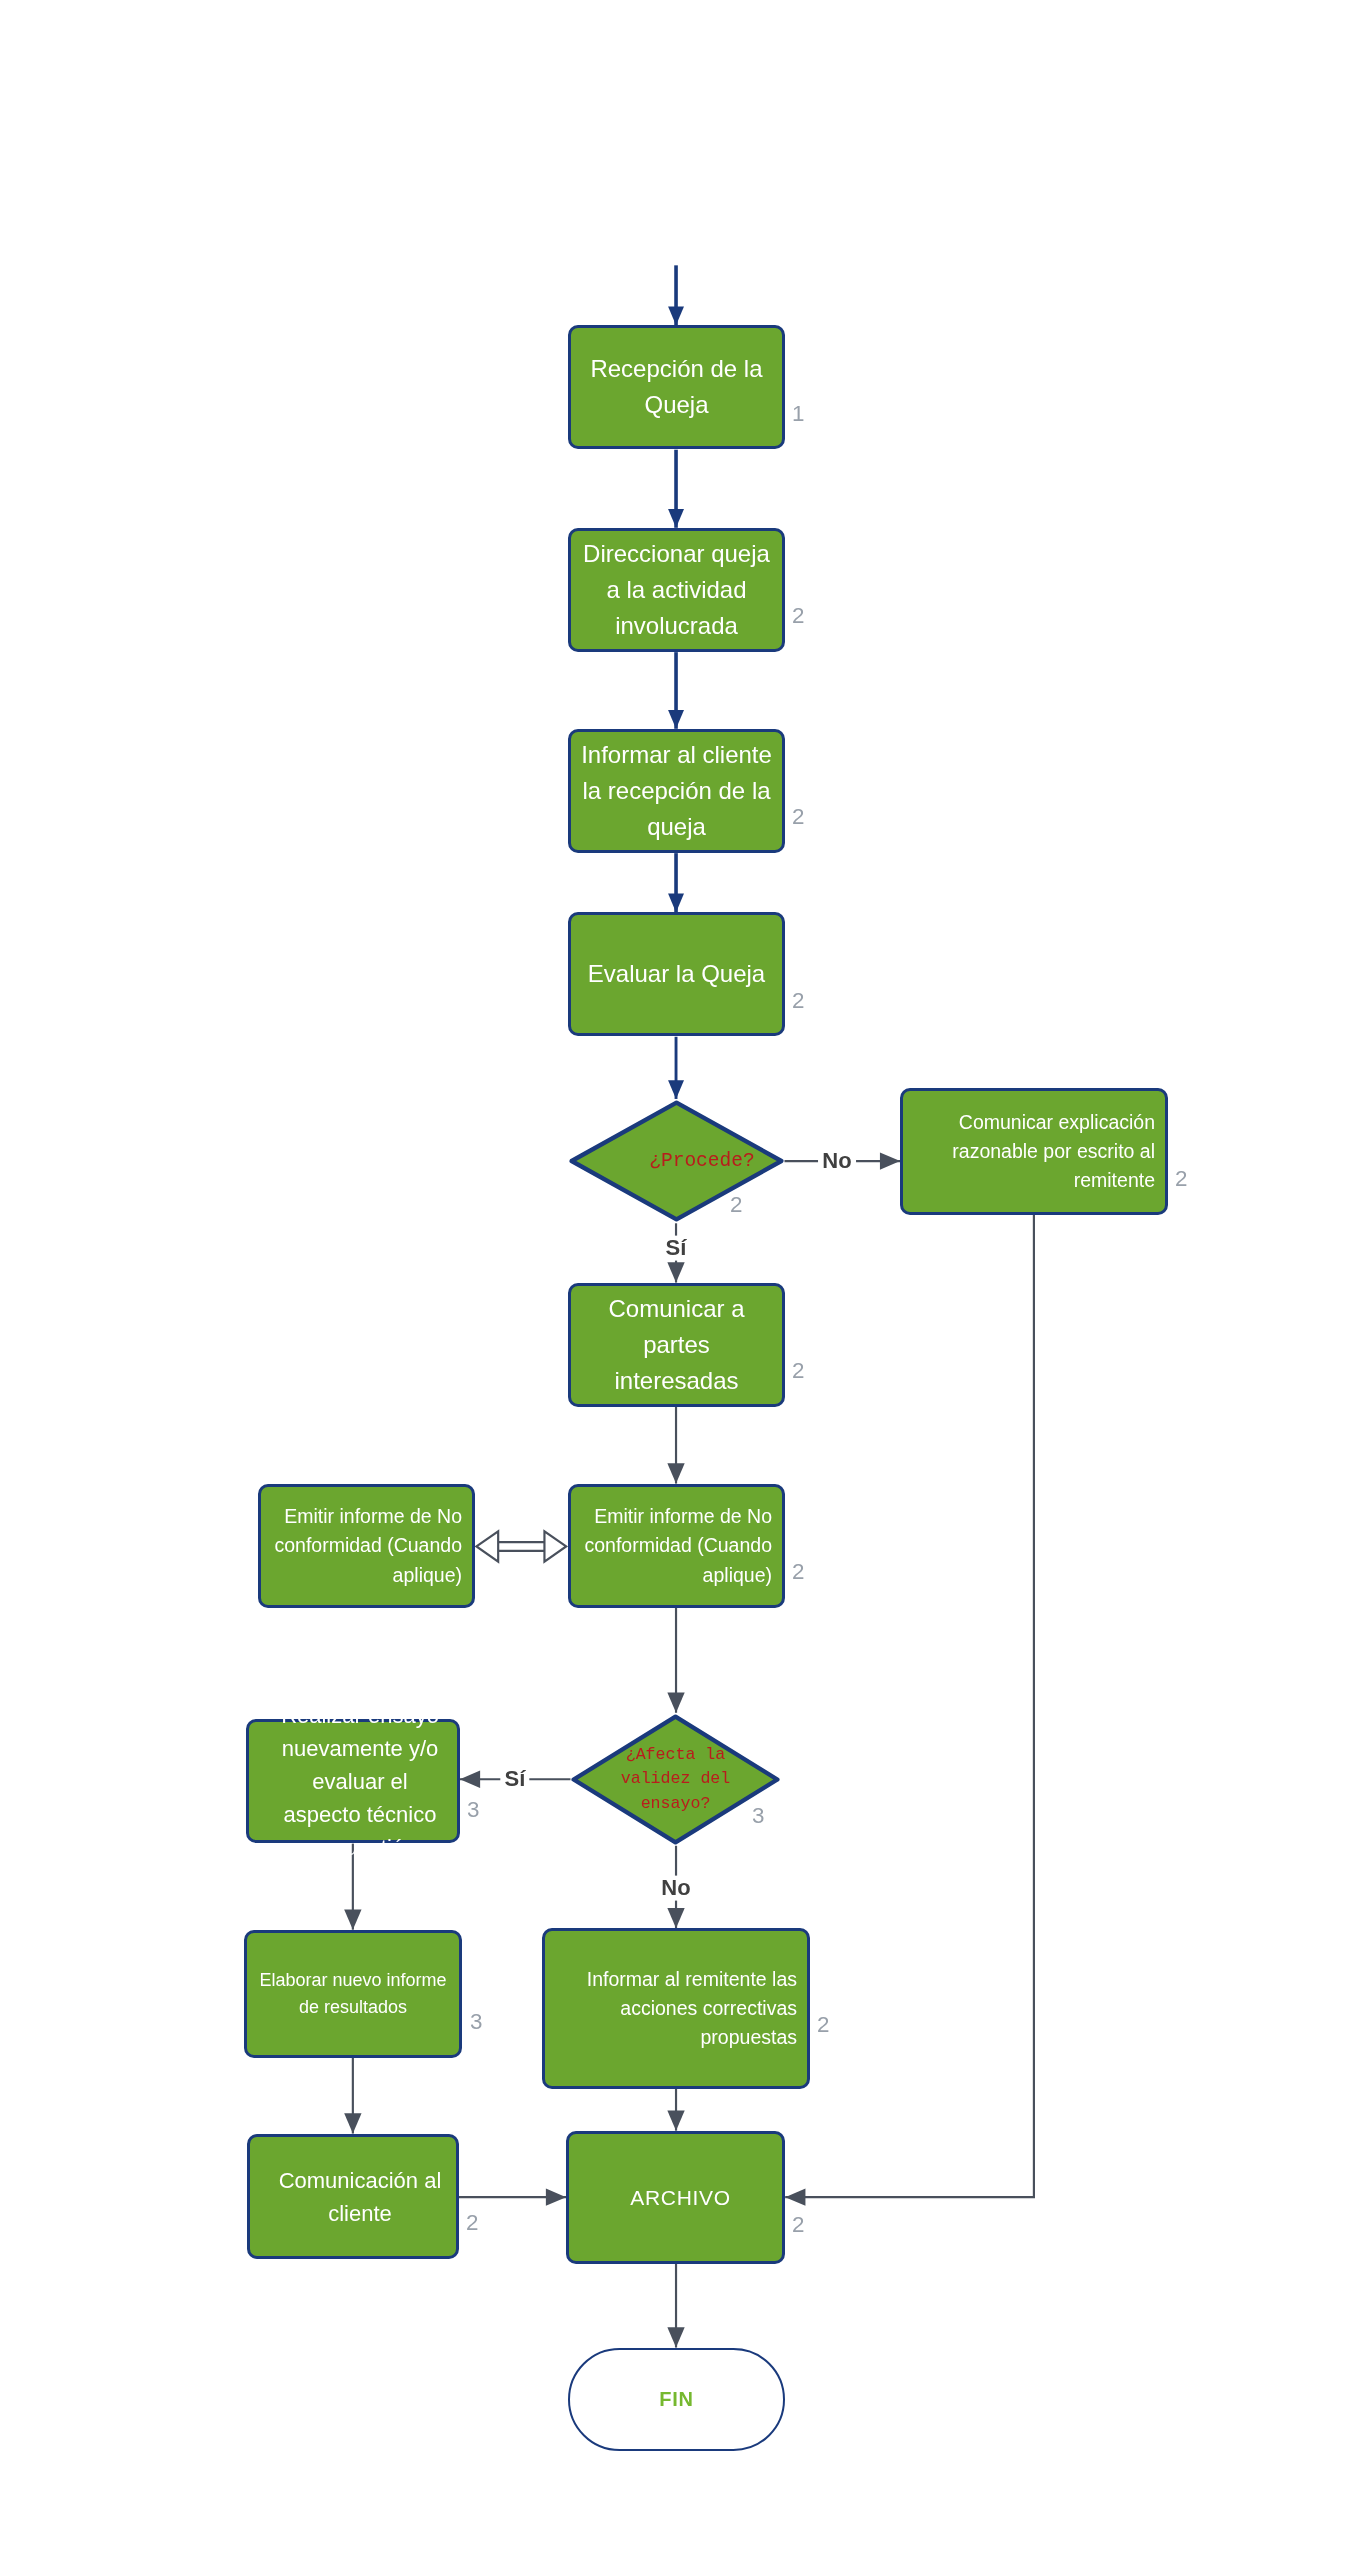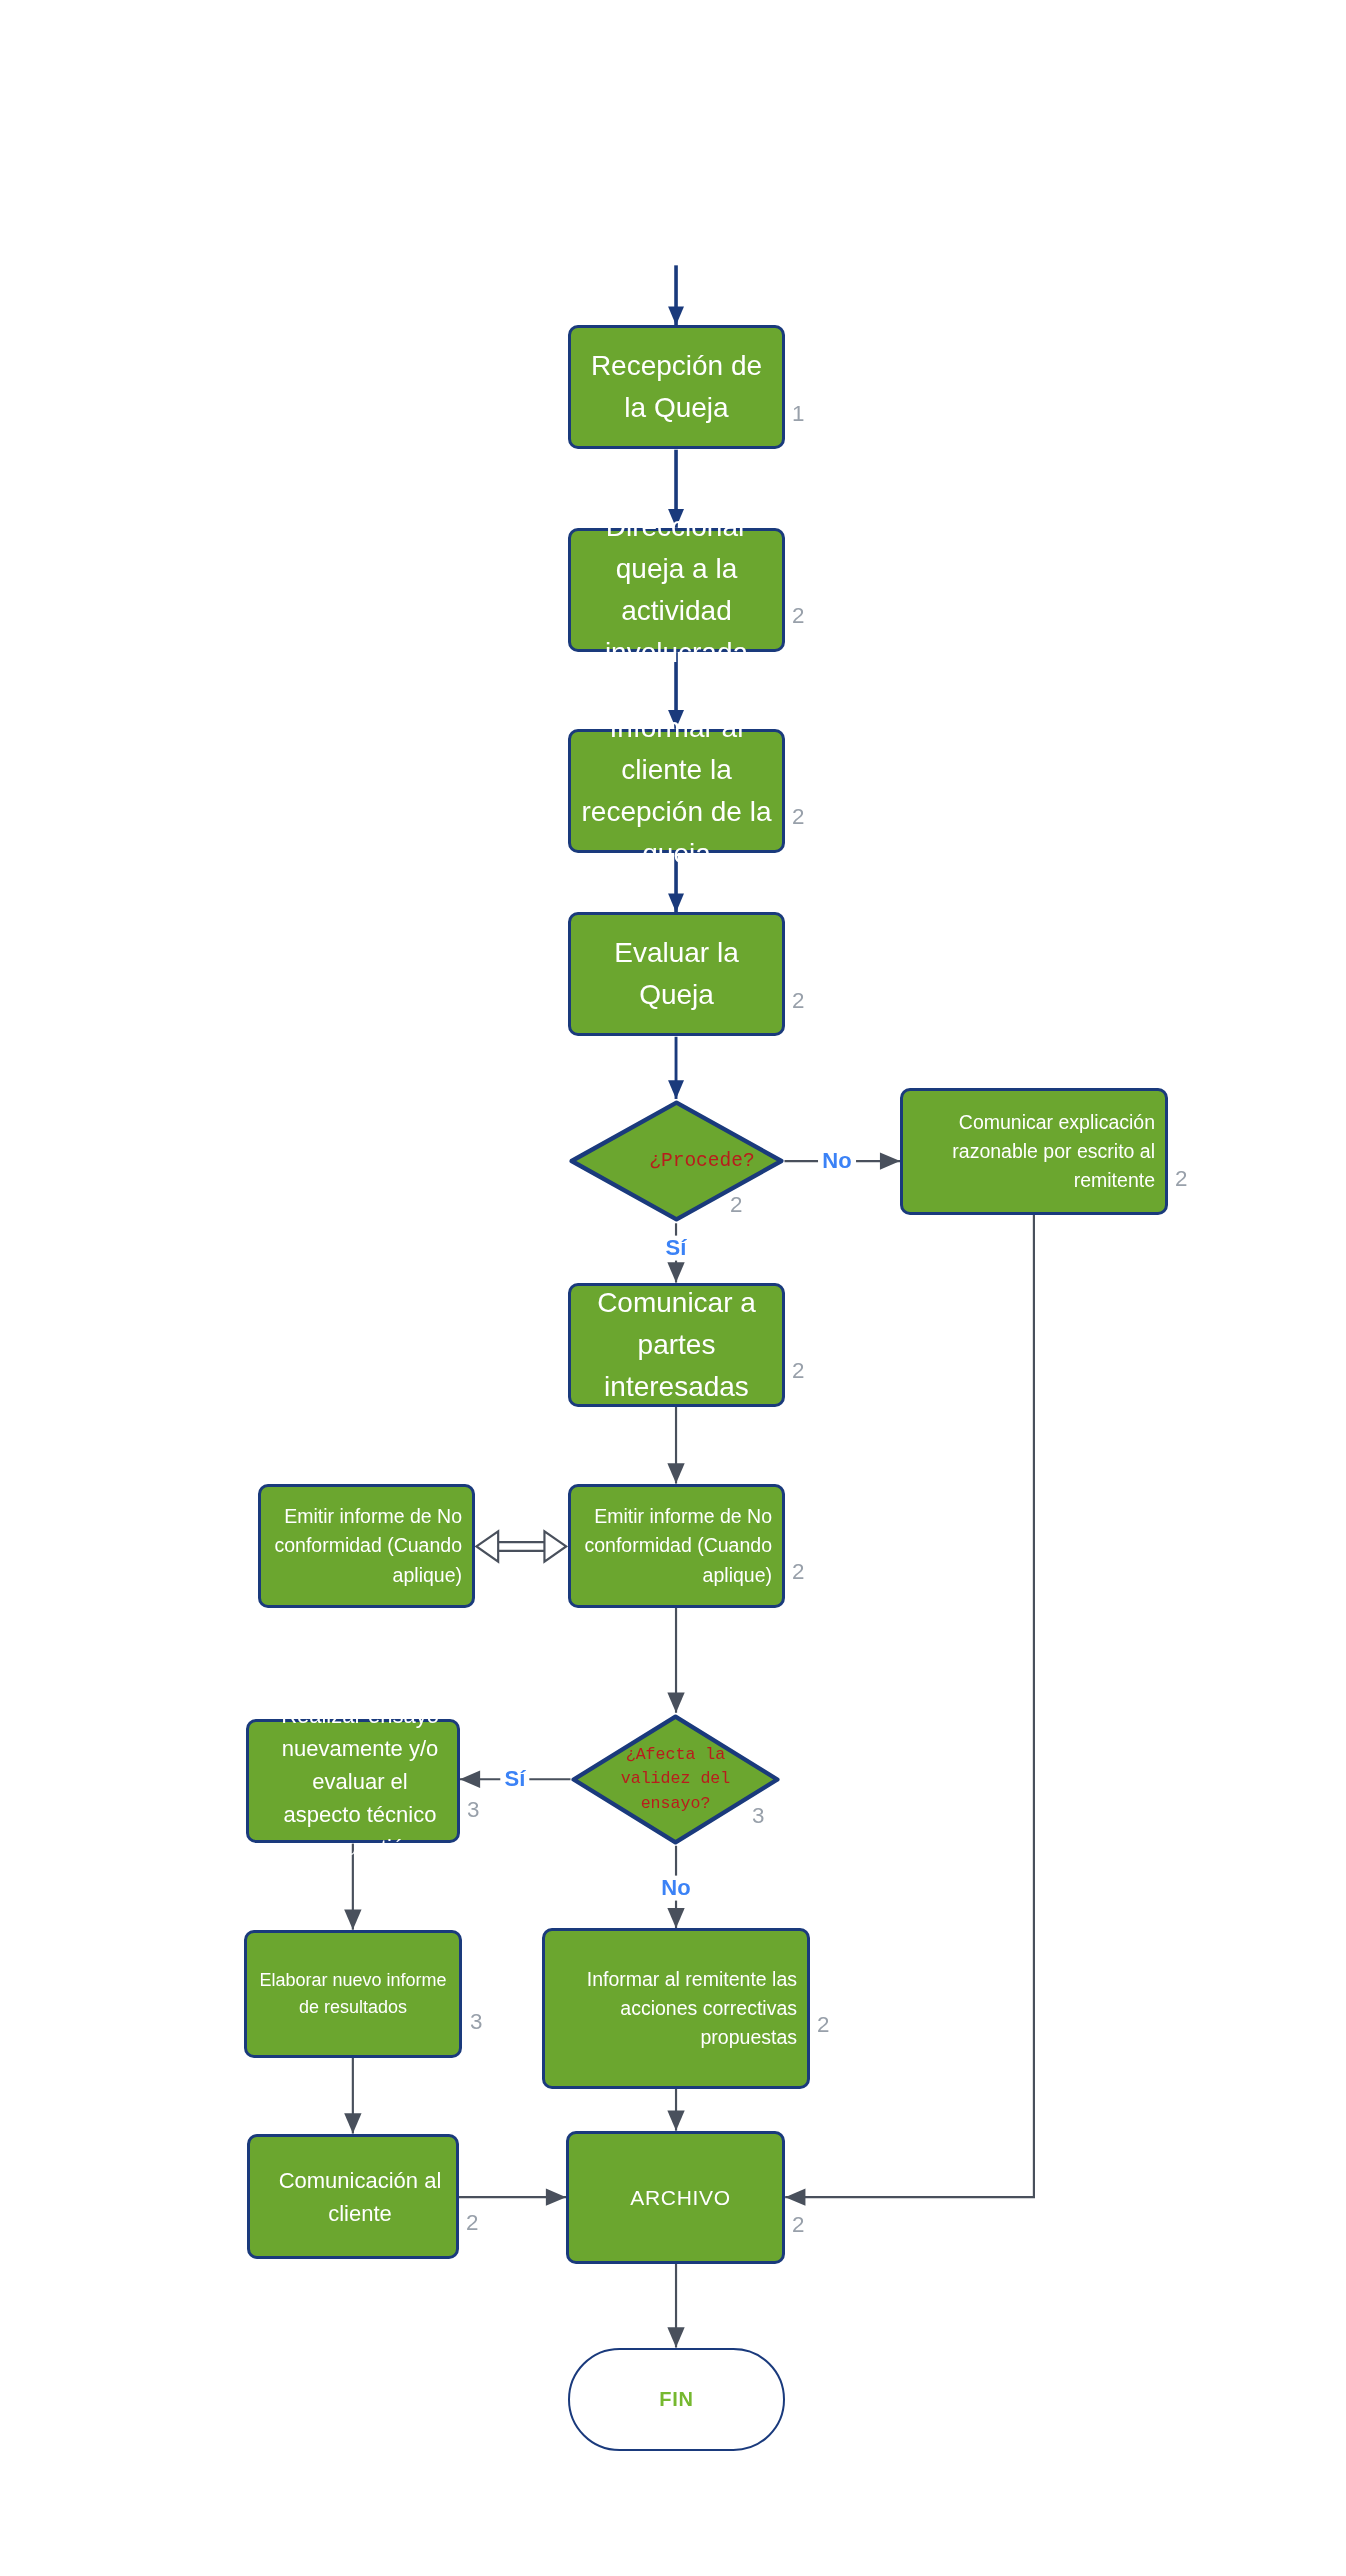--- a/index.html
+++ b/index.html
@@ -27,21 +27,21 @@
     align-items: center;
     justify-content: center;
     text-align: center;
     box-sizing: border-box;
   }
   .box {
     background: #6BA62F;
     border: 3.6px solid #1A3A7C;
     border-radius: 10px;
     color: #ffffff;
-    font-size: 28px;
+    font-size: 24px;
     line-height: 1.5;
     padding: 4.3px 10px;
   }
   .pill {
     background: #ffffff;
     border: 2.9px solid #1A3A7C;
     border-radius: 722px;
   }
   .pill .terminal-label {
     color: #76B82F;
@@ -73,21 +73,21 @@
   .num {
     position: absolute;
     color: #98A0AA;
     font-size: 22.4px;
     line-height: 1;
   }
   .edge-label {
     position: absolute;
     transform: translate(-50%, -50%);
     background: #ffffff;
-    color: #3b82f6;
+    color: #404040;
     font-weight: bold;
     font-size: 22px;
     line-height: 1;
     padding: 1.4px 4.3px;
   }
 </style>
 </head>
 <body>
 
 <div class="canvas">

